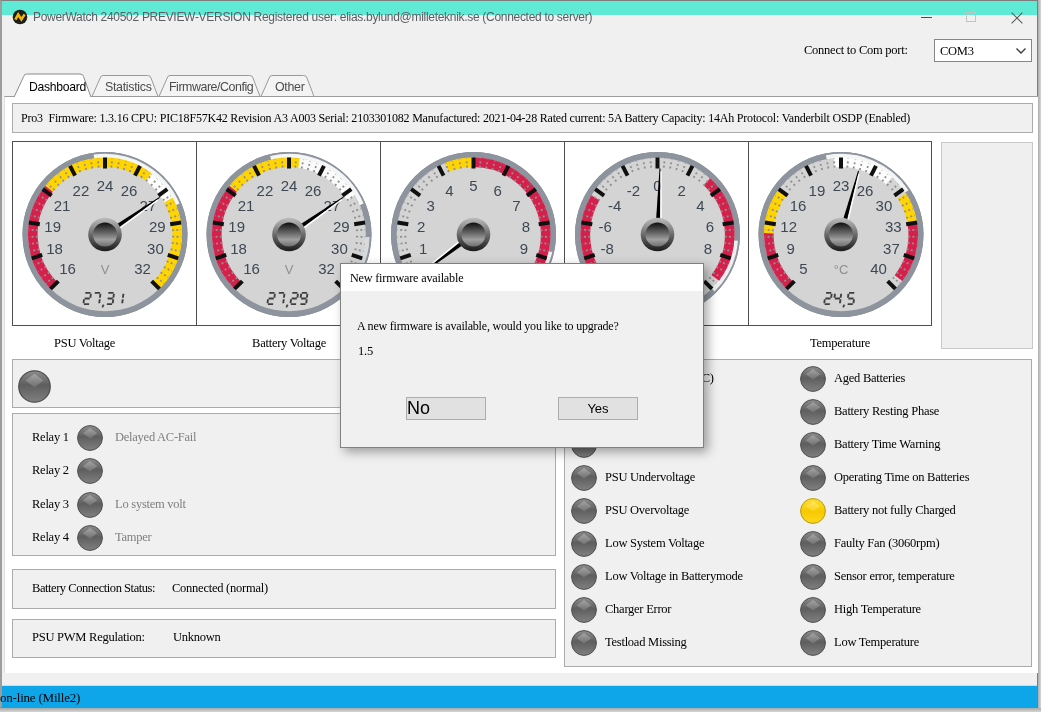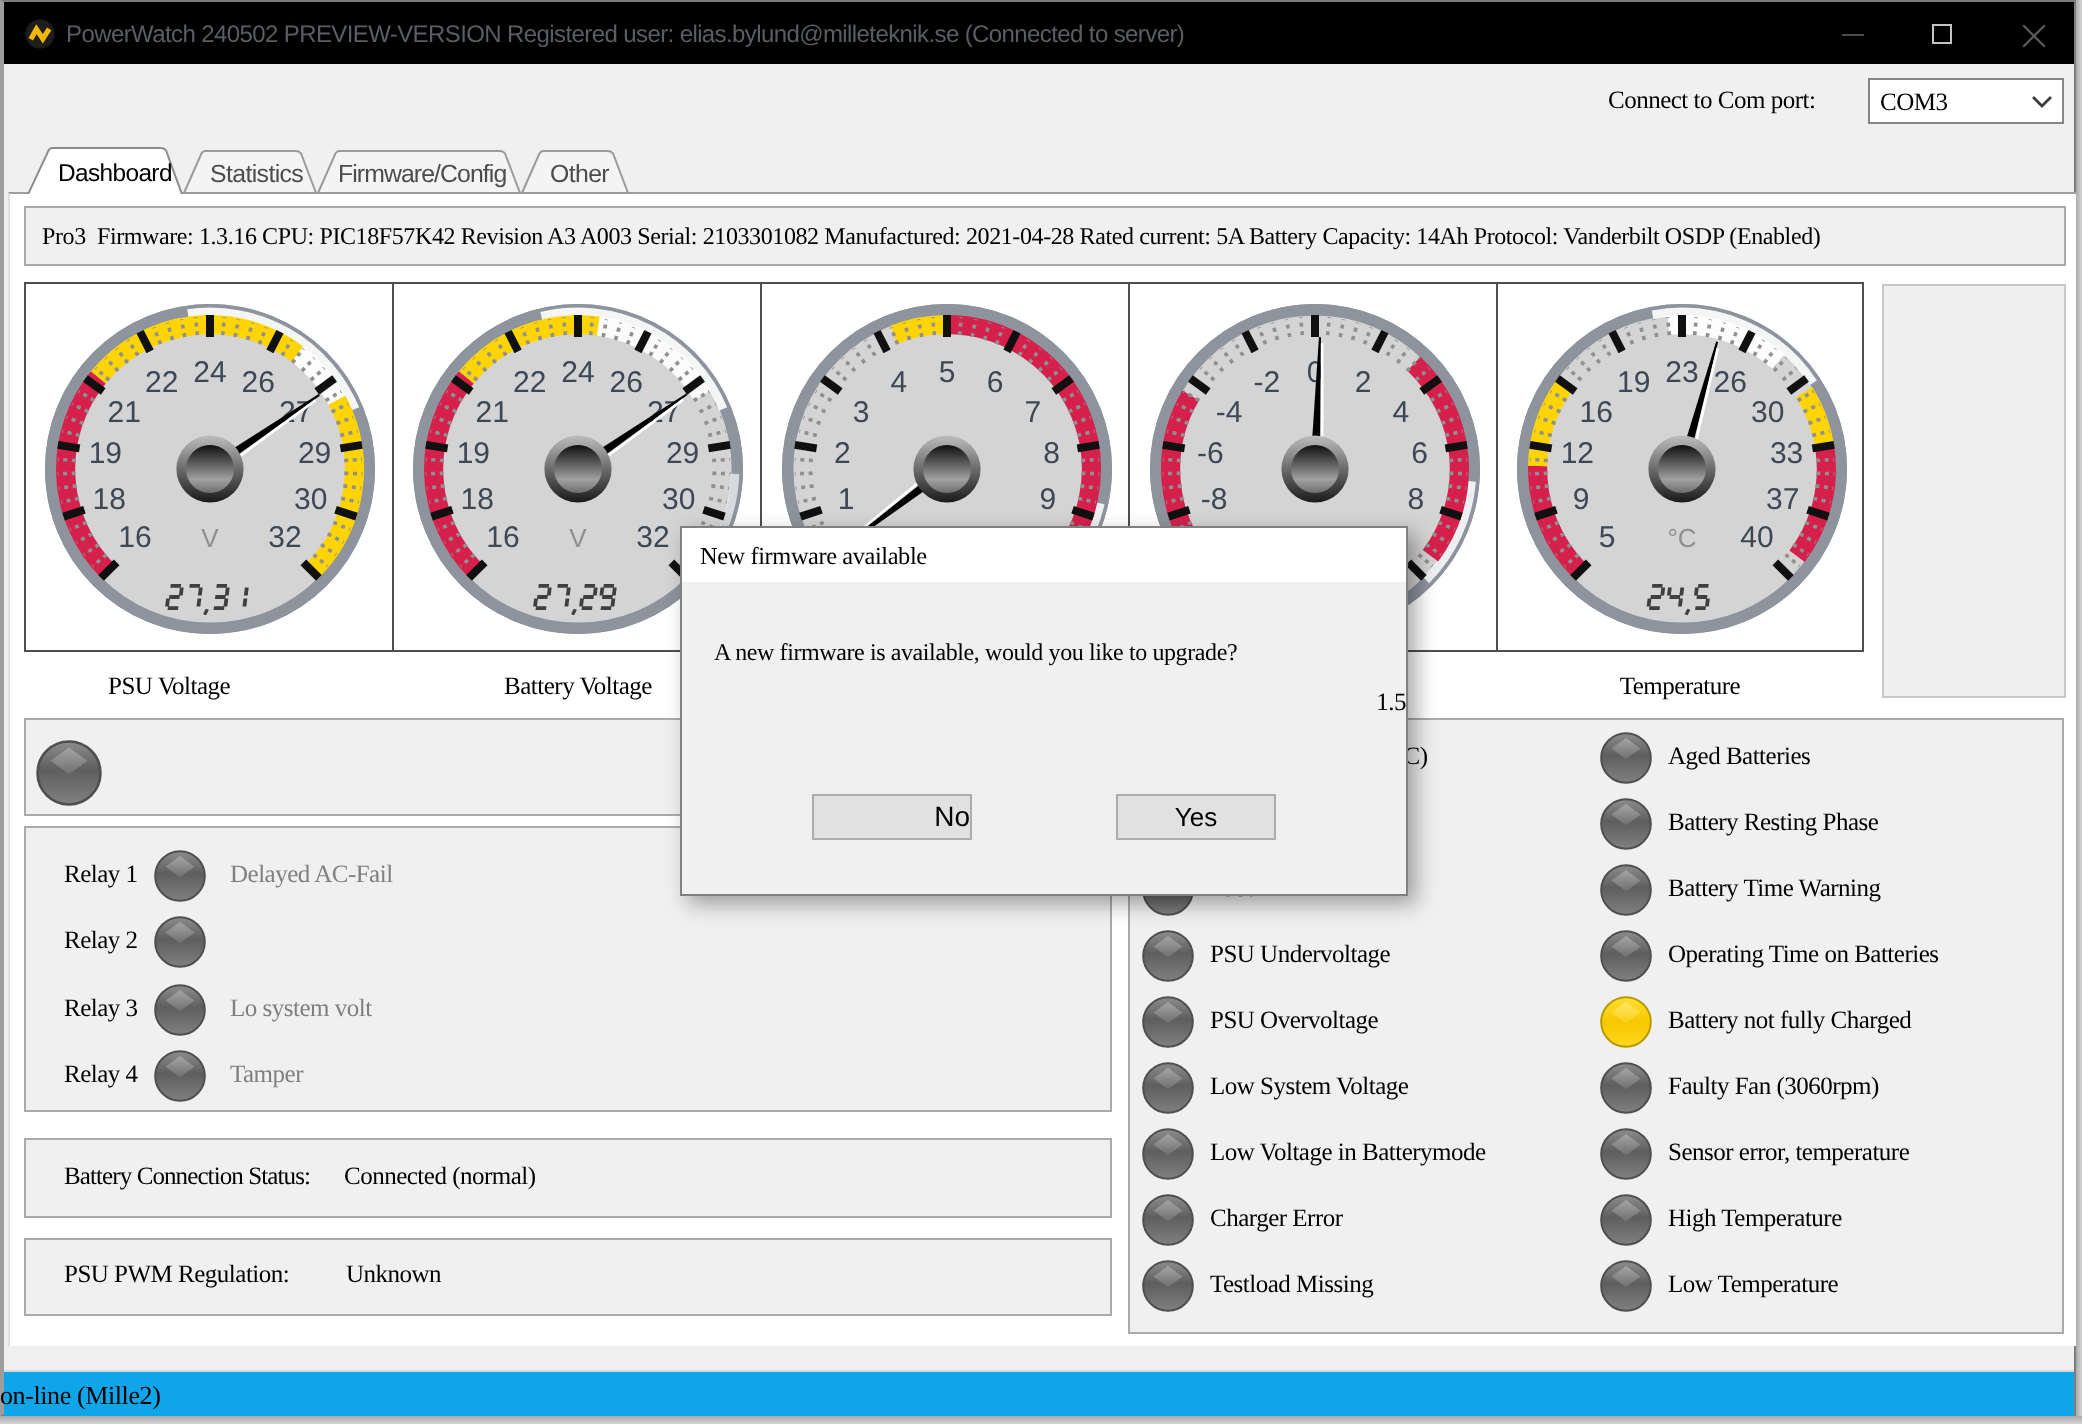--- a/index.html
+++ b/index.html
@@ -34,21 +34,21 @@
         <stop offset="1" stop-color="#ffd81e"></stop>
       </linearGradient>
 <linearGradient id="hlY" x1="0" y1="0" x2="0" y2="1">
         <stop offset="0" stop-color="#ffea7d"></stop>
         <stop offset="1" stop-color="#fbd318"></stop>
       </linearGradient>
 </defs>
   </svg>
 <div id="win">
 
- <div style="position:absolute;left:0;top:0;width:100%;height:31px;background:#000000">
+ <div style="position:absolute;left:0;top:0;width:100%;height:14px;background:#5eead4">
   <svg style="position:absolute;left:10px;top:8px" width="16" height="16" viewBox="0 0 16 16">
     <circle cx="8" cy="8" r="7.3" fill="#1d1d1b"></circle>
     <polyline points="3.4,10.6 6.2,5.6 9.4,10.4 12.6,5.4" fill="none" stroke="#f2b705" stroke-width="2.6" stroke-linejoin="miter"></polyline>
   </svg>
   <div style="position:absolute;left:31px;top:8.5px;font-size:12px;color:#5a5e63;letter-spacing:-0.3px">PowerWatch 240502 PREVIEW-VERSION Registered user: elias.bylund@milleteknik.se (Connected to server)</div>
   <div style="position:absolute;left:919px;top:15.5px;width:10.5px;height:1.5px;background:#4c4c4c"></div>
   <div style="position:absolute;left:963.5px;top:11px;width:10px;height:10px;border:1px solid #c3c3c3"></div>
   <svg style="position:absolute;left:1009px;top:10.5px" width="12" height="12">
         <line x1="0.6" y1="0.6" x2="11.4" y2="11.4" stroke="#5b5b5b" stroke-width="1.1"></line>
         <line x1="11.4" y1="0.6" x2="0.6" y2="11.4" stroke="#5b5b5b" stroke-width="1.1"></line>
@@ -699,20 +699,20 @@
 
  <div style="position:absolute;left:0;top:684px;width:100%;height:23px;background:#0ea5e9;border-top:1px solid #d9d9d9">
    <div class="t13" style="left:-2px;top:3px;font-size:13px;letter-spacing:-0.2px">on-line (Mille2)</div>
  </div>
 
  <div style="position:absolute;left:338px;top:262px;width:364px;height:185px;background:#f0f0f0;border:1px solid #808080;box-shadow:4px 4px 10px rgba(0,0,0,0.35)">
    <div style="position:absolute;left:0;top:0;width:100%;height:27px;background:#fff">
      <div class="t13" style="left:9px;top:6px;font-size:12.2px;letter-spacing:-0.2px">New firmware available</div>
    </div>
    <div class="t13" style="left:16px;top:54px;width:100%;font-size:12px;letter-spacing:-0.2px">A new firmware is available, would you like to upgrade?</div>
-   <div class="t13" style="left:0;top:79px;width:100%;text-align:right">1.5</div>
-   <div style="position:absolute;left:65px;top:133px;width:80px;height:23px;background:#e1e1e1;border:1px solid #adadad;text-align:right;font-size:14px;line-height:21px">No</div>
+   <div class="t13" style="left:17px;top:79px;width:100%;text-align:left">1.5</div>
+   <div style="position:absolute;left:65px;top:133px;width:80px;height:23px;background:#e1e1e1;border:1px solid #adadad;text-align:left;font-size:18px;line-height:21px">No</div>
    <div style="position:absolute;left:217px;top:133px;width:80px;height:23px;background:#e1e1e1;border:1px solid #adadad;text-align:center;font-size:13px;line-height:21px">Yes</div>
  </div>
 </div>
 
 <div style="position:absolute;left:1038px;top:0;width:3px;height:712px;background:linear-gradient(90deg,#ababab,#d6d6d6)"></div>
 <div style="position:absolute;left:0;top:708px;width:1041px;height:4px;background:linear-gradient(180deg,#a8a8a8,#d6d6d6)"></div>
 
 </body></html>

